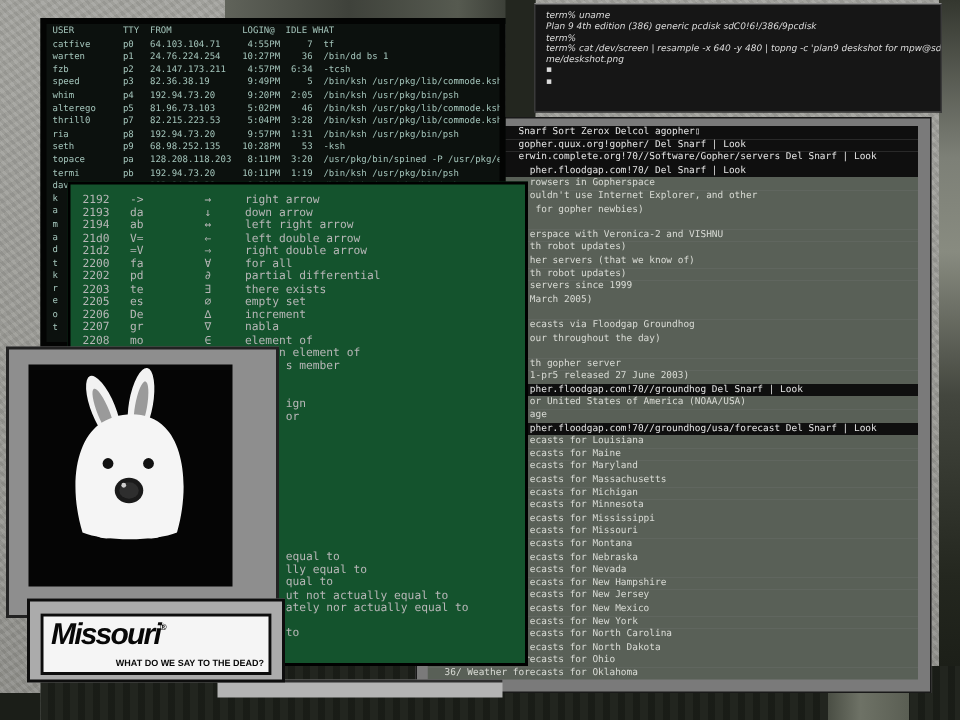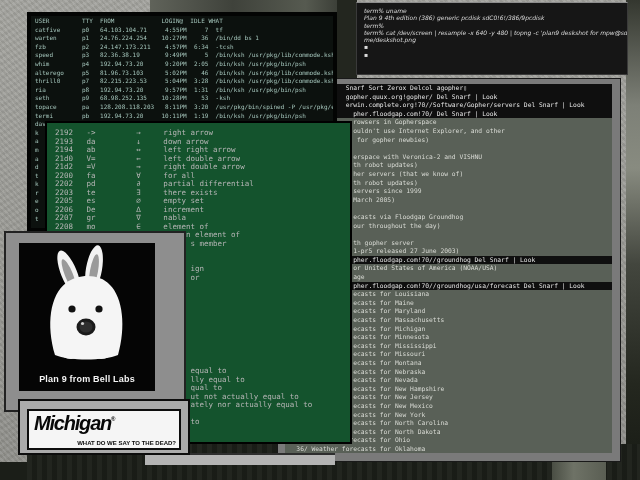--- a/index.html
+++ b/index.html
@@ -105,22 +105,21 @@
       <ellipse cx="75" cy="28" rx="4" ry="17" fill="#9a9a9a" transform="rotate(10 75 28)"></ellipse>
       <ellipse cx="52" cy="110" rx="10" ry="6" fill="#f5f5f5"></ellipse>
       <ellipse cx="82" cy="110" rx="10" ry="6" fill="#f5f5f5"></ellipse>
       <path d="M36 112 C27 82 31 52 47 40 C59 31 80 30 91 42 C104 55 107 84 99 112 C85 118 50 118 36 112 Z" fill="#f5f5f5"></path>
       <circle cx="53" cy="66" r="3.6" fill="#111"></circle>
       <circle cx="80" cy="66" r="3.6" fill="#111"></circle>
       <ellipse cx="67" cy="84" rx="9.5" ry="8.5" fill="#1a1a1a"></ellipse>
       <ellipse cx="67" cy="84" rx="6.5" ry="5.5" fill="#2e2e2e"></ellipse>
       <circle cx="63.5" cy="80.5" r="1.6" fill="#cfcfcf"></circle>
     </svg>
-    <div id="glenda-caption">Plan 9 from Bell Labs</div>
   </div>
 </div>
 
 <div id="ms" class="win">
   <div id="ms-box">
-    <div id="ms-brand"><span>Michigan</span><span id="ms-reg">®</span></div>
+    <div id="ms-brand"><span>Missouri</span><span id="ms-reg">®</span></div>
     <div id="ms-tagline">WHAT DO WE SAY TO THE DEAD?</div>
   </div>
 </div>
 
 </body></html>

